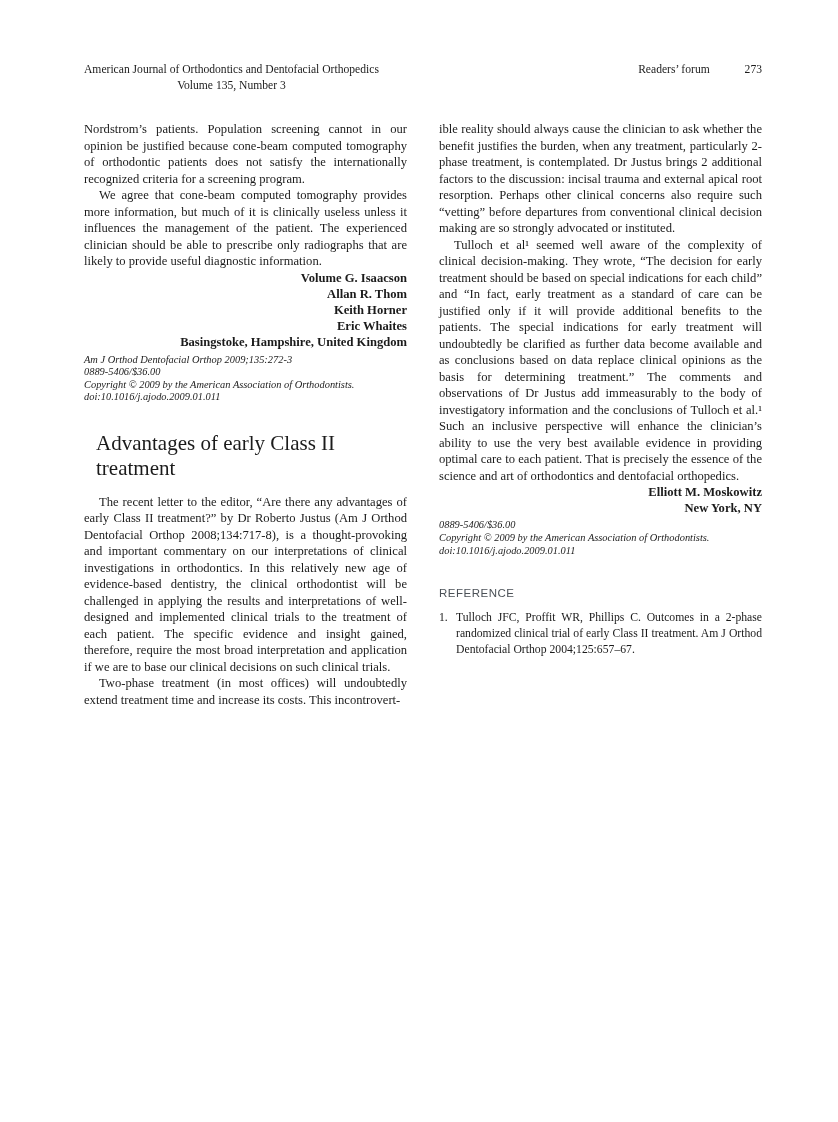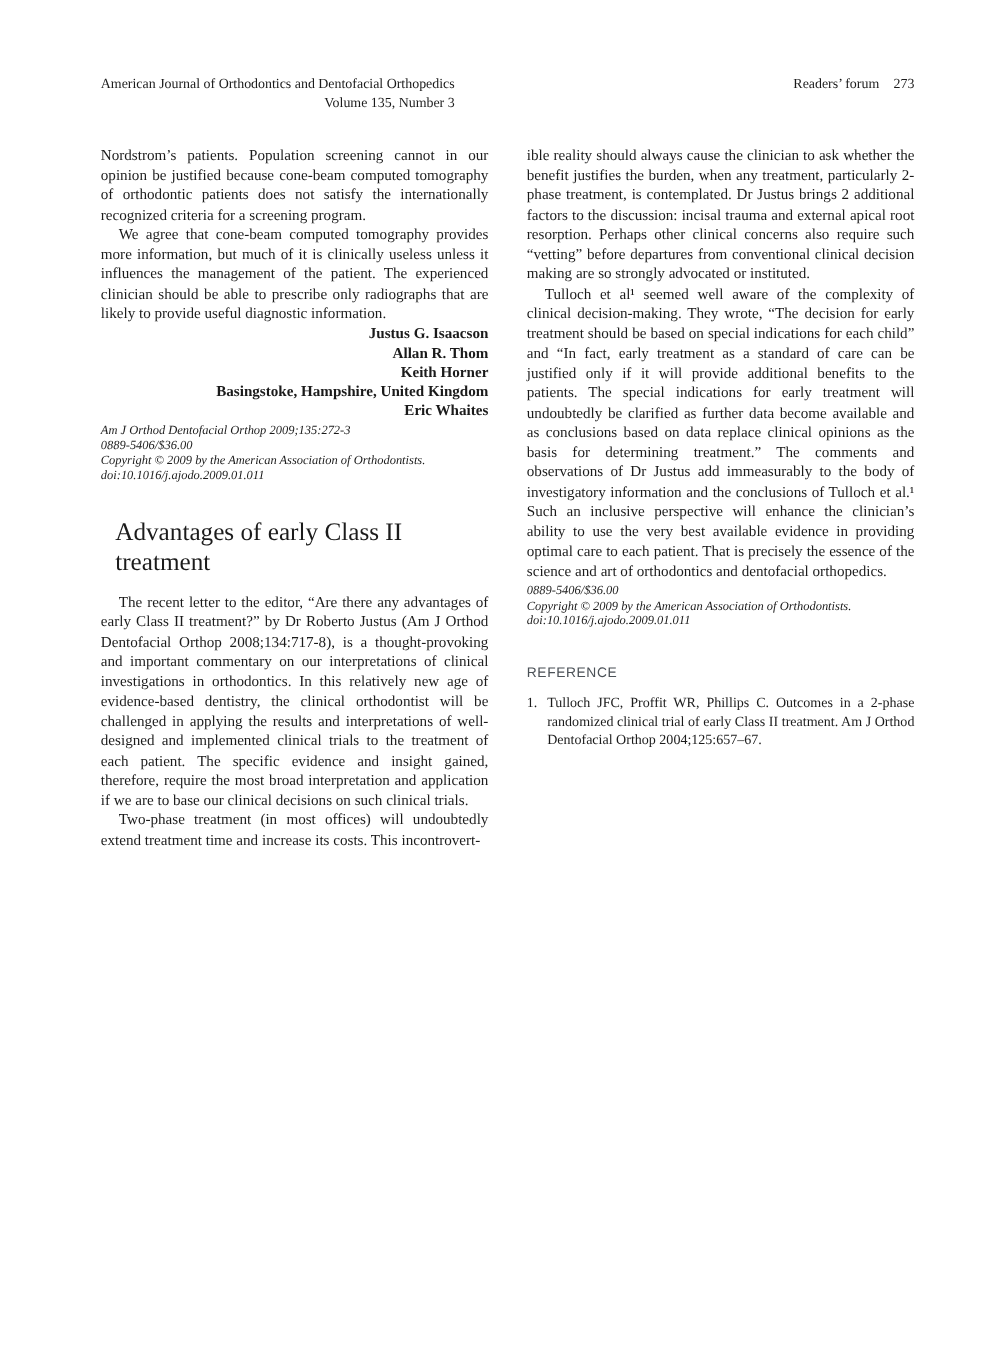--- a/index.html
+++ b/index.html
@@ -20,23 +20,23 @@
     position: absolute;
     top: 62px;
     left: 84px;
     width: 678px;
     display: flex;
     justify-content: space-between;
     align-items: flex-start;
     font-size: 11.6px;
     line-height: 16px;
   }
-  .hdr-left { text-align: right; }
+  .hdr-left { text-align: center; }
   .hdr-right { white-space: nowrap; }
-  .hdr-right .pgnum { margin-left: 9px; }
+  .hdr-right .pgnum { margin-left: 32px; }
   .columns {
     position: absolute;
     top: 121px;
     left: 84px;
     width: 678px;
     display: flex;
     gap: 32px;
   }
   .col { width: 327px; }
   .col p {
@@ -103,44 +103,48 @@
     </div>
   </header>
 
   <div class="columns">
 
     <div class="col">
       <p class="noindent">Nordstrom’s patients. Population screening cannot in our opinion be justified because cone-beam computed tomography of orthodontic patients does not satisfy the internationally recognized criteria for a screening program.</p>
       <p class="indent">We agree that cone-beam computed tomography provides more information, but much of it is clinically useless unless it influences the management of the patient. The experienced clinician should be able to prescribe only radiographs that are likely to provide useful diagnostic information.</p>
 
       <div class="sig-block">
-        <div>Justus G. Isaacson</div>
+        <div>Volume G. Isaacson</div>
         <div>Allan R. Thom</div>
         <div>Keith Horner</div>
+        <div>Eric Whaites</div>
         <div>Basingstoke, Hampshire, United Kingdom</div>
-        <div>Eric Whaites</div>
       </div>
 
       <div class="cite-block">
         <div>Am J Orthod Dentofacial Orthop 2009;135:272-3</div>
         <div>0889-5406/$36.00</div>
         <div>Copyright © 2009 by the American Association of Orthodontists.</div>
         <div>doi:10.1016/j.ajodo.2009.01.011</div>
       </div>
 
       <h1 class="article-title">Advantages of early Class II treatment</h1>
 
       <p class="indent">The recent letter to the editor, “Are there any advantages of early Class II treatment?” by Dr Roberto Justus (Am J Orthod Dentofacial Orthop 2008;134:717-8), is a thought-provoking and important commentary on our interpretations of clinical investigations in orthodontics. In this relatively new age of evidence-based dentistry, the clinical orthodontist will be challenged in applying the results and interpretations of well-designed and implemented clinical trials to the treatment of each patient. The specific evidence and insight gained, therefore, require the most broad interpretation and application if we are to base our clinical decisions on such clinical trials.</p>
       <p class="indent">Two-phase treatment (in most offices) will undoubtedly extend treatment time and increase its costs. This incontrovert-</p>
     </div>
 
     <div class="col">
       <p class="noindent">ible reality should always cause the clinician to ask whether the benefit justifies the burden, when any treatment, particularly 2-phase treatment, is contemplated. Dr Justus brings 2 additional factors to the discussion: incisal trauma and external apical root resorption. Perhaps other clinical concerns also require such “vetting” before departures from conventional clinical decision making are so strongly advocated or instituted.</p>
       <p class="indent">Tulloch et al¹ seemed well aware of the complexity of clinical decision-making. They wrote, “The decision for early treatment should be based on special indications for each child” and “In fact, early treatment as a standard of care can be justified only if it will provide additional benefits to the patients. The special indications for early treatment will undoubtedly be clarified as further data become available and as conclusions based on data replace clinical opinions as the basis for determining treatment.” The comments and observations of Dr Justus add immeasurably to the body of investigatory information and the conclusions of Tulloch et al.¹ Such an inclusive perspective will enhance the clinician’s ability to use the very best available evidence in providing optimal care to each patient. That is precisely the essence of the science and art of orthodontics and dentofacial orthopedics.</p>
 
+      <div class="sig-block">
+        <div>Elliott M. Moskowitz</div>
+        <div>New York, NY</div>
+      </div>
 
       <div class="cite-block">
         <div>0889-5406/$36.00</div>
         <div>Copyright © 2009 by the American Association of Orthodontists.</div>
         <div>doi:10.1016/j.ajodo.2009.01.011</div>
       </div>
 
       <div class="ref-heading">REFERENCE</div>
 
       <div class="ref-list">

